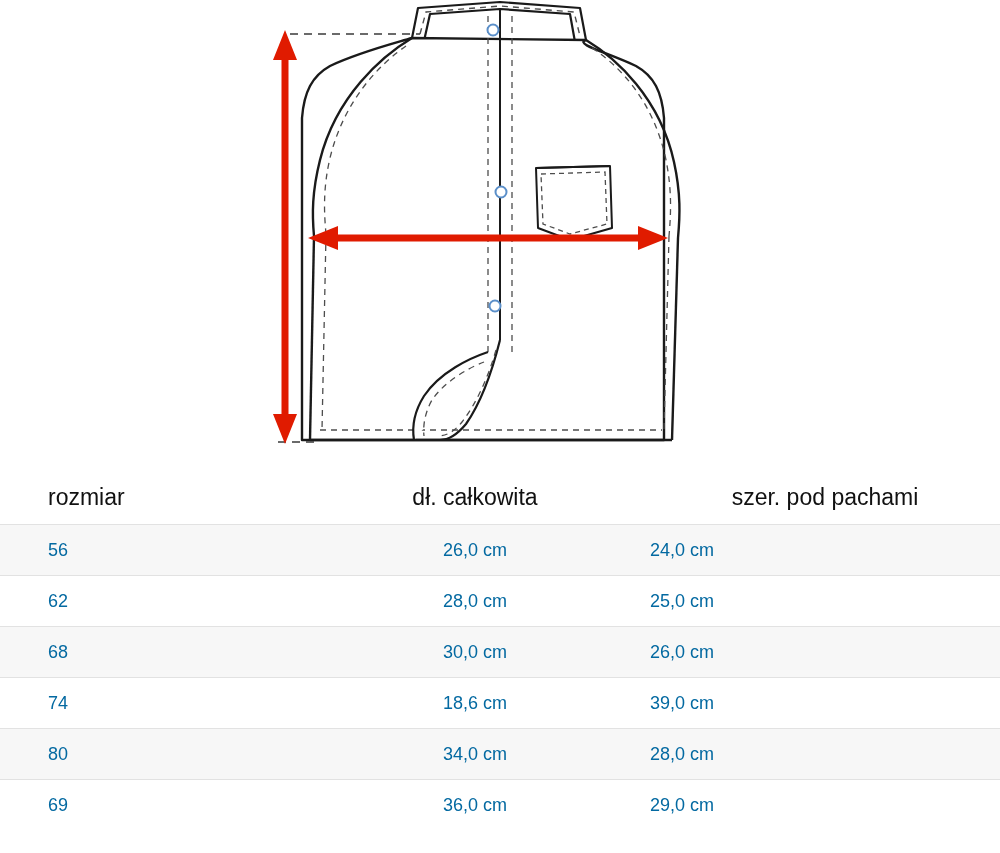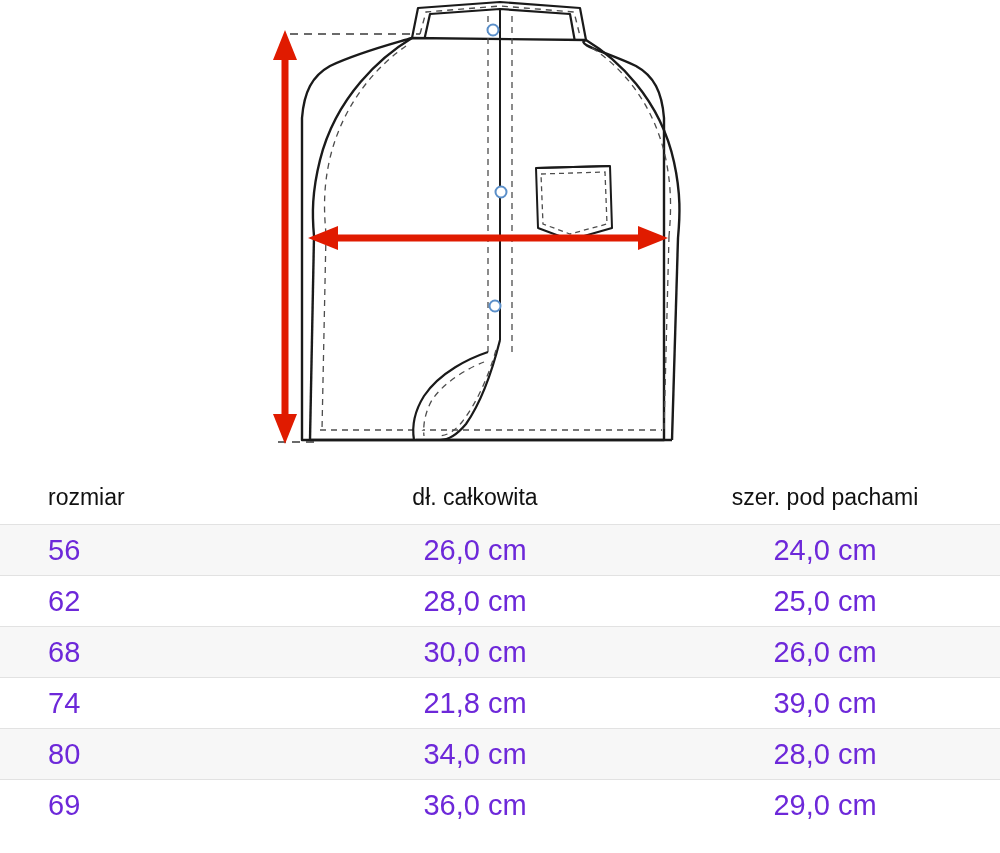--- a/index.html
+++ b/index.html
@@ -42,39 +42,39 @@
     border-collapse: collapse;
     table-layout: fixed;
   }
   #size-table col.c1 { width: 300px; }
   #size-table col.c2 { width: 350px; }
   #size-table col.c3 { width: 350px; }
 
   #size-table th,
   #size-table td {
     font-weight: normal;
-    font-size: 29px;
-    color: #6d28d9;
+    font-size: 18px;
+    color: #0369a1;
     padding: 0;
     height: 50px;
     vertical-align: middle;
     border: 0;
   }
   #size-table thead th {
     font-size: 23px;
     color: #111111;
     height: 54px;
   }
   #size-table thead th.h1 { text-align: left; padding-left: 48px; }
   #size-table thead th.h2 { text-align: center; }
   #size-table thead th.h3 { text-align: center; }
 
   #size-table tbody td.v1 { text-align: left; padding-left: 48px; }
   #size-table tbody td.v2 { text-align: center; }
-  #size-table tbody td.v3 { text-align: center; }
+  #size-table tbody td.v3 { }
 
   #size-table tbody tr {
     border-top: 1px solid #e2e2e2;
   }
   #size-table tbody tr:nth-child(odd) {
     background: #f7f7f7;
   }
   #size-table tbody tr:nth-child(even) {
     background: #ffffff;
   }
@@ -180,21 +180,21 @@
         <td class="v2">28,0 cm</td>
         <td class="v3">25,0 cm</td>
       </tr>
       <tr>
         <td class="v1">68</td>
         <td class="v2">30,0 cm</td>
         <td class="v3">26,0 cm</td>
       </tr>
       <tr>
         <td class="v1">74</td>
-        <td class="v2">21,8 cm</td>
+        <td class="v2">18,6 cm</td>
         <td class="v3">39,0 cm</td>
       </tr>
       <tr>
         <td class="v1">80</td>
         <td class="v2">34,0 cm</td>
         <td class="v3">28,0 cm</td>
       </tr>
       <tr>
         <td class="v1">69</td>
         <td class="v2">36,0 cm</td>

